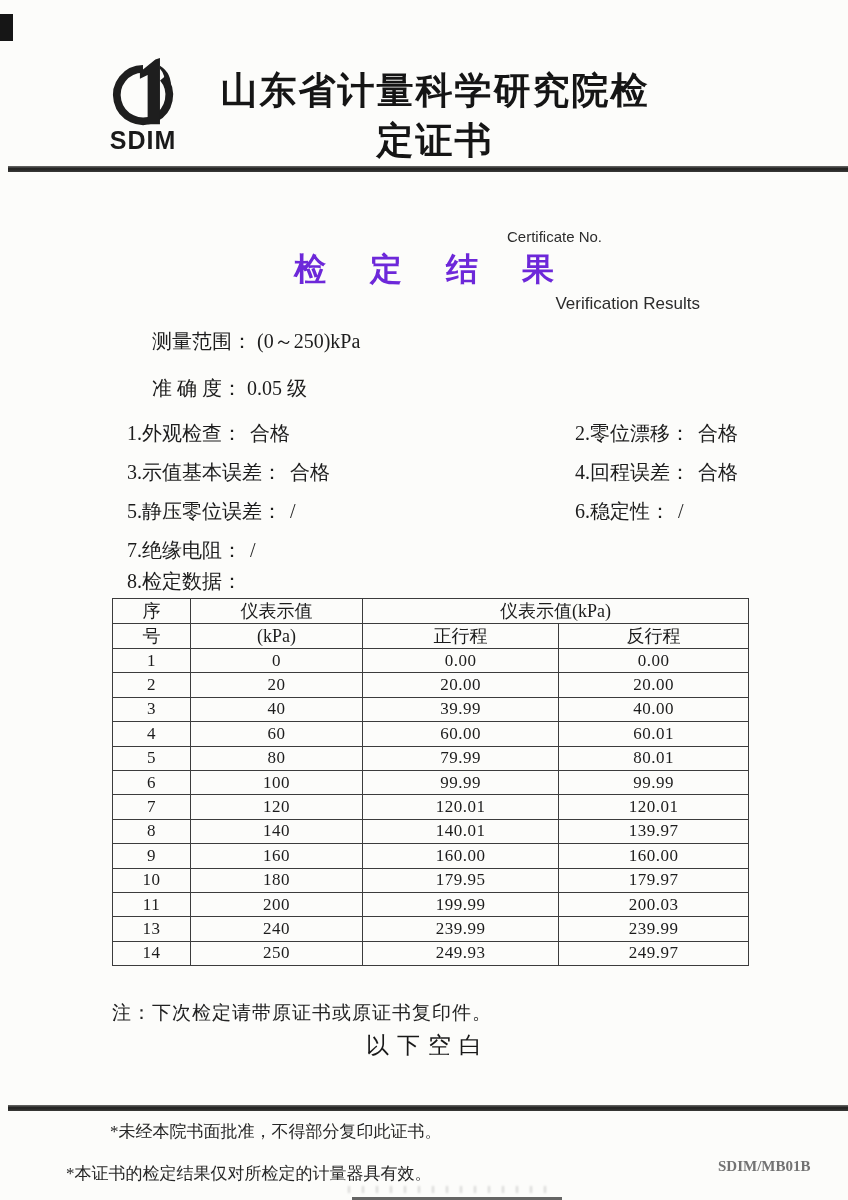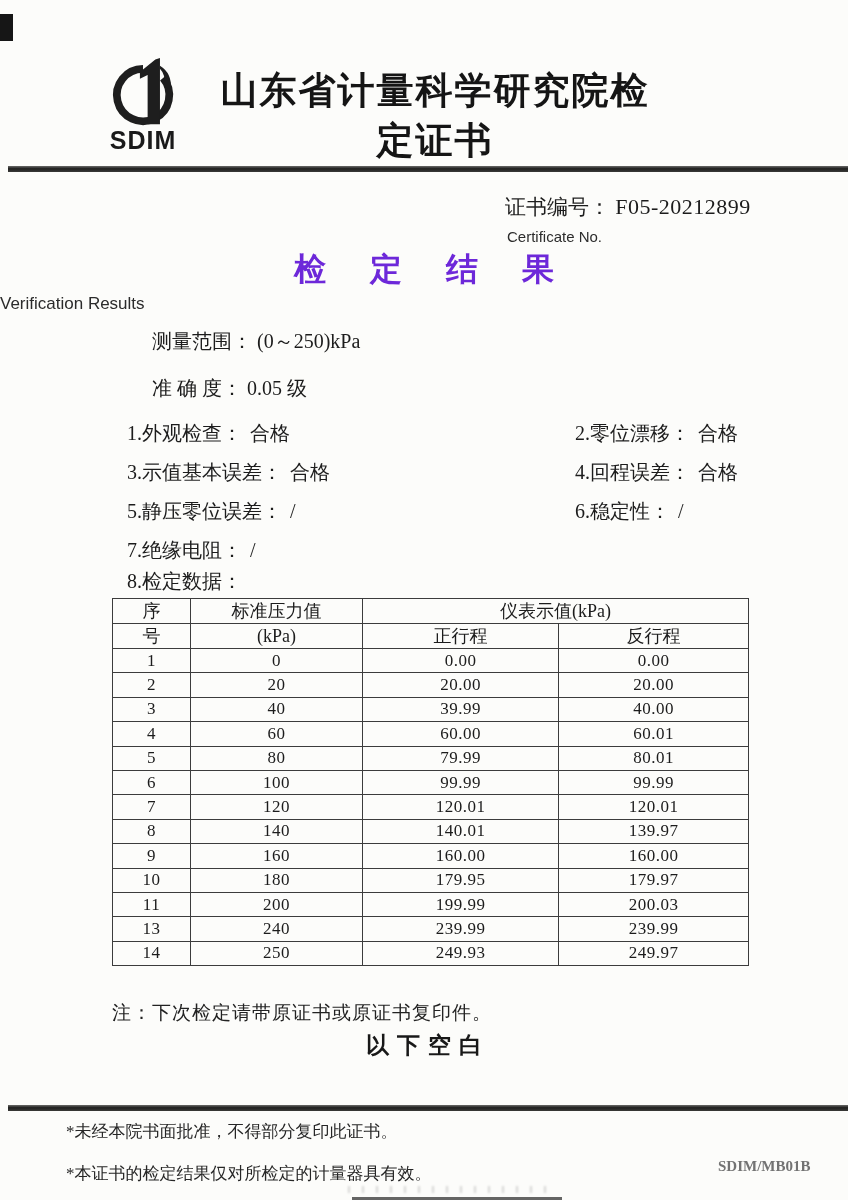--- a/index.html
+++ b/index.html
@@ -42,21 +42,21 @@
   .rule-bottom{top:1105px;}
 
   
   .cert-no{position:absolute;left:505px;top:193px;font-size:21px;white-space:nowrap;}
   .cert-no .val{font-size:22px;letter-spacing:.5px;}
   .cert-no-en{position:absolute;left:507px;top:228px;font-family:"Liberation Sans", sans-serif;font-size:15px;color:#2c2c2c;}
 
   
   .results-title{position:absolute;left:0;top:248px;width:848px;text-align:center;
     font-size:32px;font-weight:bold;letter-spacing:18px;text-indent:18px;color:#6d28d9;}
-  .results-sub{position:absolute;left:0;top:294px;width:700px;text-align:left;
+  .results-sub{position:absolute;left:0;top:294px;width:700px;text-align:right;
     font-family:"Liberation Sans", sans-serif;font-size:17px;color:#2b2b2b;}
 
   
   .spec{position:absolute;left:152px;font-size:20px;white-space:nowrap;}
   .spec-range{top:328px;}
   .spec-acc{top:375px;}
 
   
   .item{position:absolute;font-size:20px;white-space:nowrap;}
   .item .val{margin-left:8px;}
@@ -72,25 +72,25 @@
   .vtable col.c1{width:78px;} .vtable col.c2{width:172px;}
   .vtable col.c3{width:196px;} .vtable col.c4{width:190px;}
   .vtable th,.vtable td{border:1px solid var(--line);text-align:center;
     font-weight:normal;padding:0;overflow:hidden;white-space:nowrap;}
   .vtable th{height:24px;font-size:18px;}
   .vtable td{height:23.4px;font-size:17px;letter-spacing:.5px;}
 
   
   .note{position:absolute;left:112px;top:1000px;font-size:19px;letter-spacing:1px;color:#222;}
   .blank-below{position:absolute;left:0;top:1030px;width:848px;text-align:center;
-    font-family:"Liberation Sans", sans-serif;font-weight:bold;font-size:23px;letter-spacing:8px;text-indent:8px;color:#181818;}
+    font-family:"Liberation Sans", sans-serif;font-weight:normal;font-size:23px;letter-spacing:8px;text-indent:8px;color:#181818;}
 
   
   .footnote{position:absolute;left:66px;font-size:17px;color:#262626;white-space:nowrap;}
-  .fn1{top:1120px;} .fn2{top:1145px;margin-top:17px;}
+  .fn1{top:1120px;margin-left:44px;} .fn2{top:1145px;margin-top:17px;}
   .form-code{position:absolute;left:718px;top:1158px;font-size:15px;color:#737373;font-weight:bold;}
 </style>
 </head>
 <body>
 
 <div class="page">
 
   <div class="edge-mark"></div>
 
   <div class="logo">
@@ -102,24 +102,20 @@
       <path d="M72 10 q16 10 14 30 l-8 -2 q2 -16 -6 -24 Z" fill="#1e1e1e" stroke="none"></path>
     </svg>
     <div class="logo-text">SDIM</div>
   </div>
 
   <div class="title-cn">山东省计量科学研究院检定证书</div>
 
 
   <div class="rule rule-top"></div>
 
-  <div class="cert-no">
-    <span>证书编号：</span>
-    <span class="val">F05-20212899</span>
-  </div>
   <div class="cert-no-en">Certificate No.</div>
 
   <div class="results-title">检 定 结 果</div>
   <div class="results-sub">Verification Results</div>
 
   <div class="spec spec-range">
     <span>测量范围：</span>
     <span>(0～250)kPa</span>
   </div>
   <div class="spec spec-acc">
@@ -155,21 +151,21 @@
   <table class="vtable">
     <colgroup>
         <col class="c1">
         <col class="c2">
         <col class="c3">
         <col class="c4">
       </colgroup>
     <thead>
       <tr>
         <th>序</th>
-        <th>标准压力值</th>
+        <th>仪表示值</th>
         <th colspan="2">仪表示值(kPa)</th>
       </tr>
       <tr>
         <th>号</th>
         <th>(kPa)</th>
         <th>正行程</th>
         <th>反行程</th>
       </tr>
     </thead>
     <tbody>

